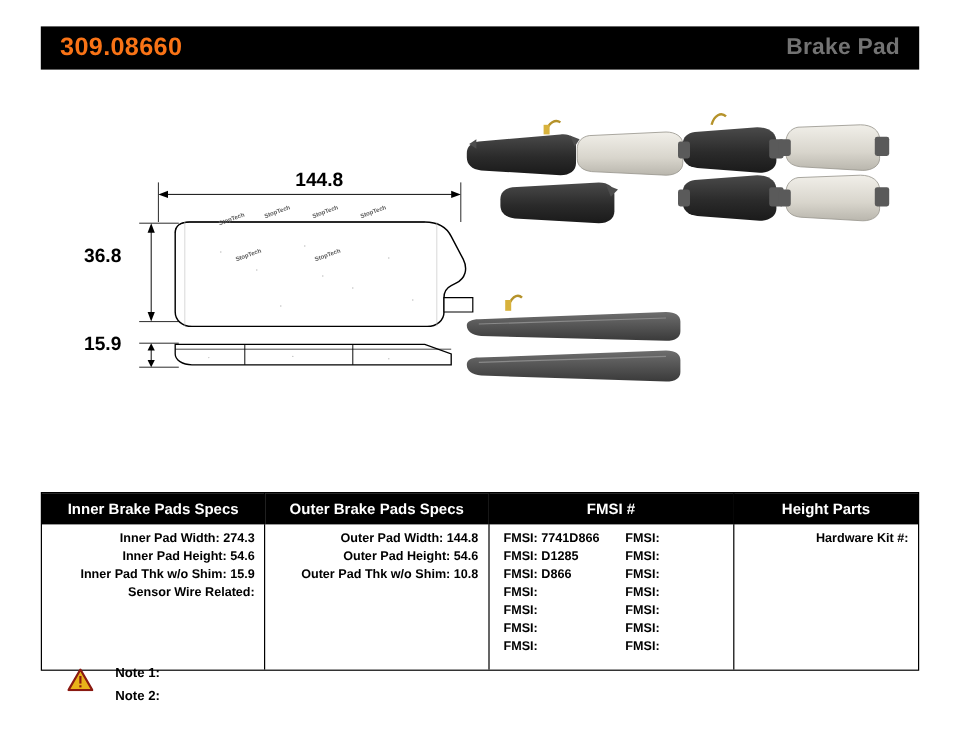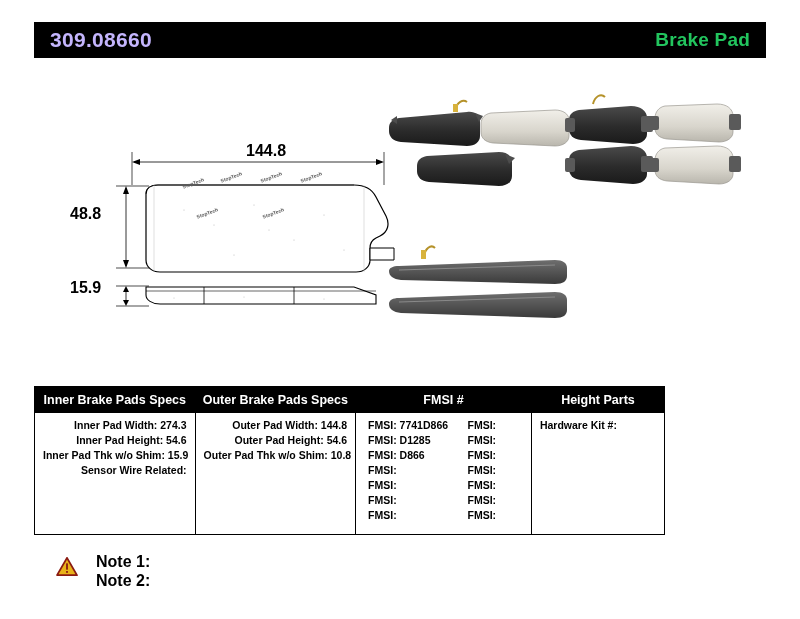--- a/index.html
+++ b/index.html
@@ -24,27 +24,27 @@
     width: 732px;
     height: 36px;
     background: #000000;
     display: flex;
     align-items: center;
     justify-content: space-between;
     padding: 0 16px;
     box-sizing: border-box;
   }
   .header .part-number {
-    color: #c4b5fd;
+    color: #f97316;
     font-size: 21px;
     font-weight: bold;
     letter-spacing: 0.3px;
   }
   .header .doc-type {
-    color: #22c55e;
+    color: #737373;
     font-size: 19px;
     font-weight: bold;
     letter-spacing: 0.2px;
   }
 
   
   .diagram {
     position: absolute;
     left: 34px;
     top: 70px;
@@ -61,22 +61,22 @@
     white-space: nowrap;
   }
   .dim-width { left: 212px; top: 72px; }
   .dim-height { left: 36px; top: 135px; }
   .dim-thk { left: 36px; top: 209px; }
 
   
   .spec-table {
     position: absolute;
     left: 34px;
-    top: 386px;
-    width: 631px;
+    top: 410px;
+    width: 732px;
     border: 1px solid #000;
     box-sizing: border-box;
   }
   .spec-table table {
     border-collapse: collapse;
     width: 100%;
     table-layout: fixed;
   }
   .spec-table th {
     background: #000;
@@ -96,38 +96,38 @@
     font-weight: bold;
     height: 108px;
   }
   .spec-table td:last-child { border-right: none; }
 
   .spec-line {
     line-height: 15px;
     white-space: nowrap;
   }
   .right-align { text-align: right; }
-  .left-align { text-align: left; }
+  .left-align { text-align: right; }
 
   .fmsi-grid {
     display: flex;
     gap: 16px;
   }
   .fmsi-col {
     width: 50%;
     text-align: left;
     padding-left: 4px;
   }
 
   
   .notes {
     position: absolute;
     left: 56px;
     top: 552px;
-    font-size: 16px;
+    font-size: 11px;
     font-weight: bold;
   }
   .notes .note-row {
     line-height: 19px;
     padding-left: 40px;
   }
   .warn-icon {
     position: absolute;
     left: 0px;
     top: 5px;
@@ -211,21 +211,21 @@
   </svg>
 
   <div class="pad-text" style="left:148px; top:110px;">StopTech</div>
   <div class="pad-text" style="left:186px; top:104px;">StopTech</div>
   <div class="pad-text" style="left:226px; top:104px;">StopTech</div>
   <div class="pad-text" style="left:266px; top:104px;">StopTech</div>
   <div class="pad-text" style="left:162px; top:140px;">StopTech</div>
   <div class="pad-text" style="left:228px; top:140px;">StopTech</div>
 
   <div class="dim-label dim-width">144.8</div>
-  <div class="dim-label dim-height">48.8</div>
+  <div class="dim-label dim-height">36.8</div>
   <div class="dim-label dim-thk">15.9</div>
 
   <svg width="370" height="300" viewBox="0 0 370 300" style="position:absolute;left:345px;top:10px;">
     <defs>
       <linearGradient id="darkPad" x1="0" y1="0" x2="0" y2="1">
         <stop offset="0%" stop-color="#4a4a4a"></stop>
         <stop offset="55%" stop-color="#2b2b2b"></stop>
         <stop offset="100%" stop-color="#1a1a1a"></stop>
       </linearGradient>
       <linearGradient id="lightPad" x1="0" y1="0" x2="0" y2="1">

